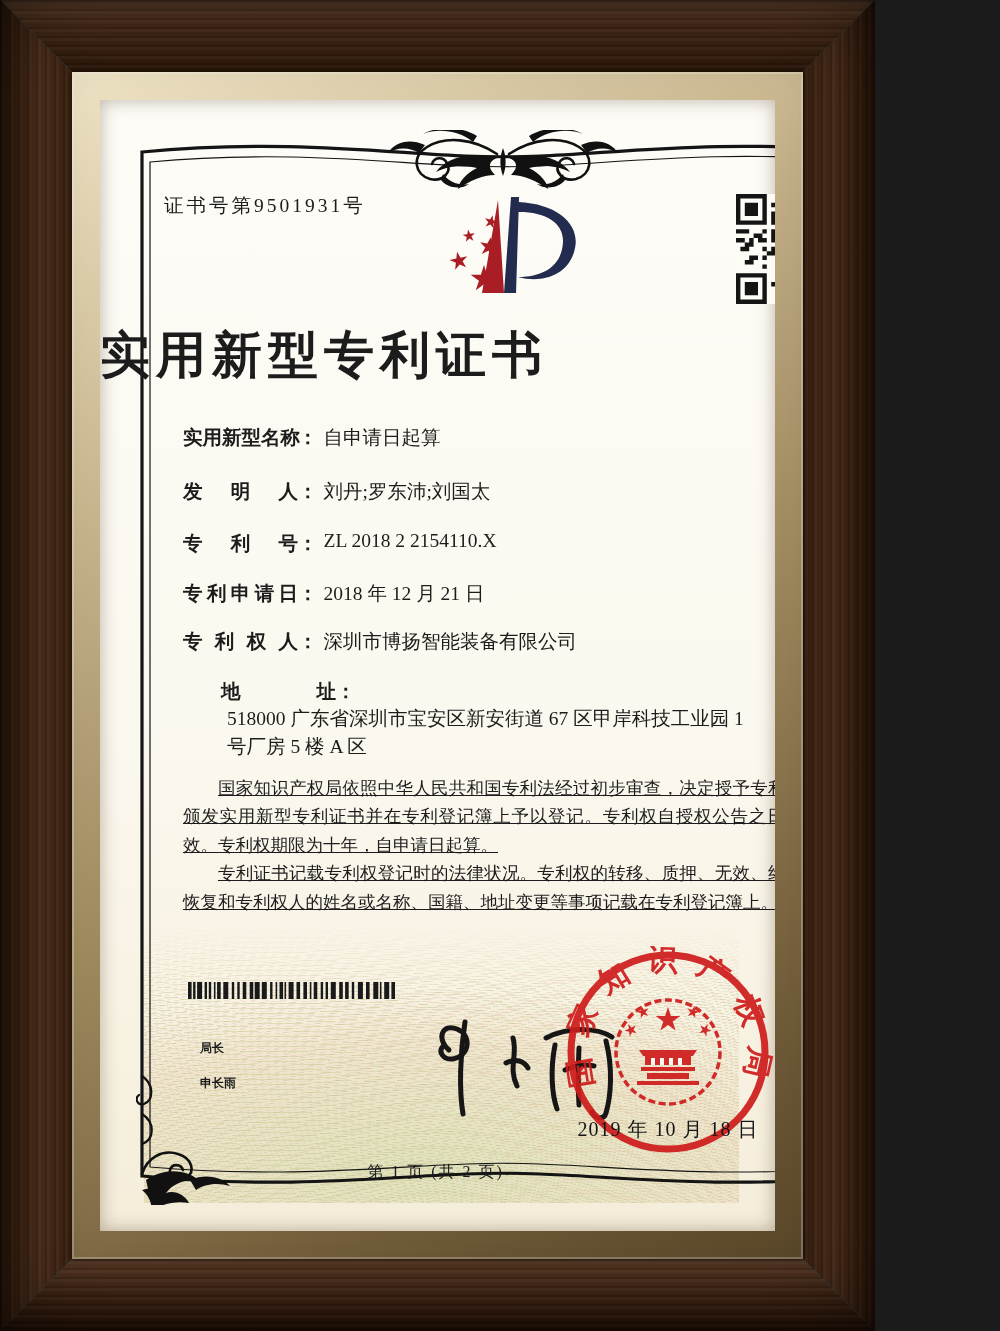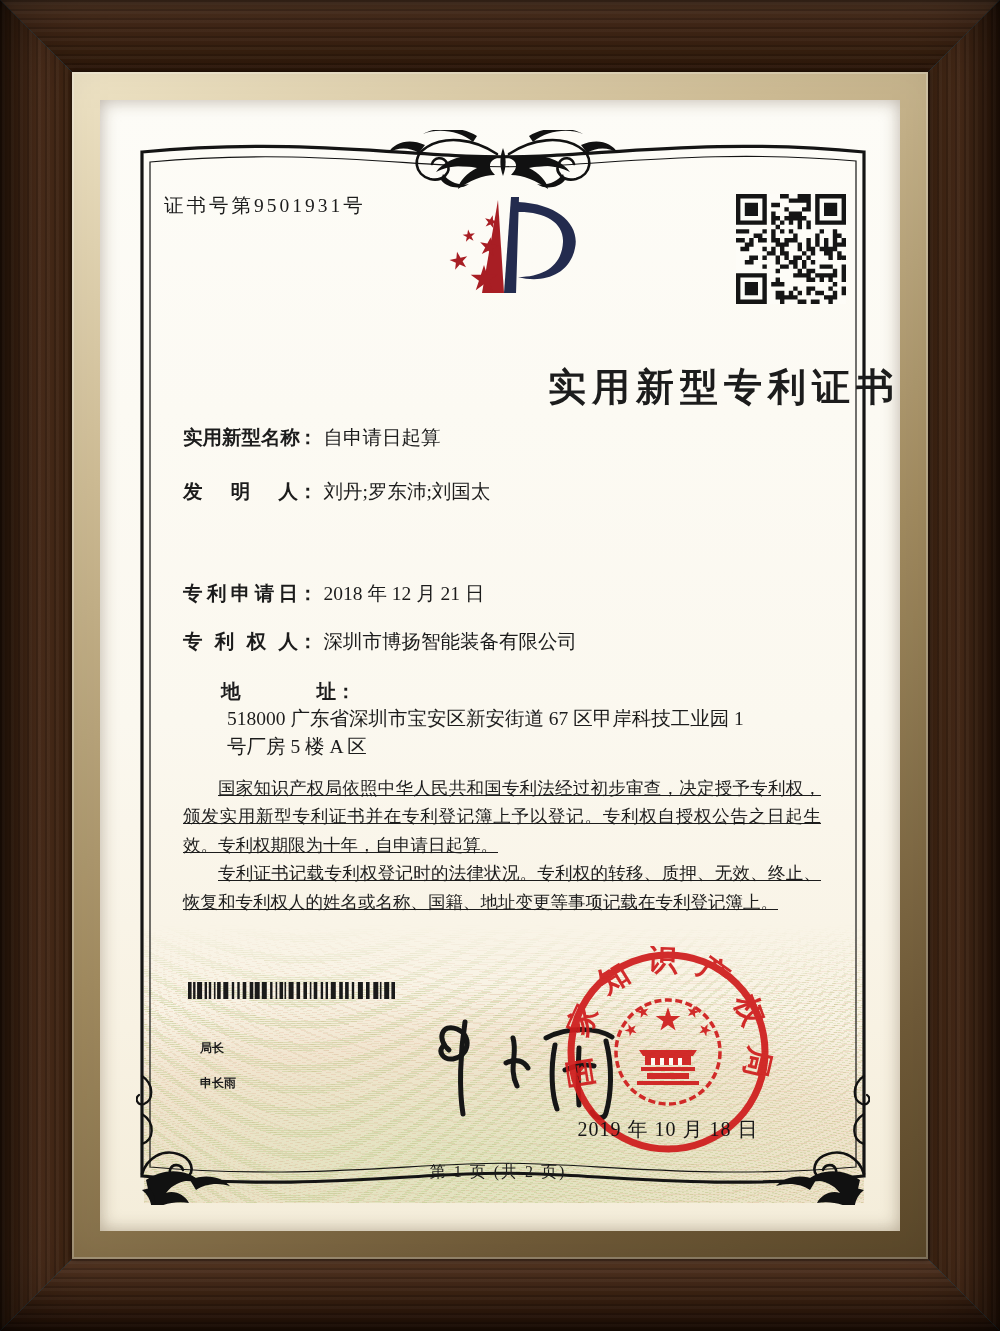--- a/index.html
+++ b/index.html
@@ -1,16 +1,16 @@
 <!DOCTYPE html>
 <html><head>
 <meta charset="utf-8">
 <style>
   html,body{margin:0;padding:0;background:#1b1b1b;}
-  .photo{position:relative;width:1000px;height:1331px;overflow:hidden;
+  .photo{position:relative;width:875px;height:1331px;overflow:hidden;
          font-family:"Liberation Serif","DejaVu Serif",serif;background:#0369a1;}
   
   .wood{position:absolute;}
   .wood-top{left:0;top:0;right:0;height:72px;
     background:linear-gradient(180deg,#63422c 0%,#4a2c1a 35%,#38200f 70%,#2b1609 100%);
     clip-path:polygon(0 0,100% 0,calc(100% - 72px) 100%,72px 100%);}
   .wood-bottom{left:0;bottom:0;right:0;height:72px;
     background:linear-gradient(0deg,#241106 0%,#3c2212 45%,#553724 100%);
     clip-path:polygon(72px 0,calc(100% - 72px) 0,100% 100%,0 100%);}
   .wood-left{left:0;top:0;bottom:0;width:72px;
@@ -37,22 +37,22 @@
     background:
       repeating-radial-gradient(140% 95% at 22% 135%, rgba(168,192,112,.30) 0 1.5px, rgba(0,0,0,0) 1.5px 8px),
       repeating-radial-gradient(150% 100% at 76% 142%, rgba(224,172,142,.26) 0 1.5px, rgba(0,0,0,0) 1.5px 9px),
       repeating-radial-gradient(130% 85% at 50% -45%, rgba(190,182,130,.18) 0 1px, rgba(0,0,0,0) 1px 7px),
       radial-gradient(95% 75% at 45% 88%, rgba(203,214,158,.50), rgba(224,198,160,.28) 60%, rgba(0,0,0,0) 88%);
     -webkit-mask-image:linear-gradient(to top,#000 72%,transparent 100%);
             mask-image:linear-gradient(to top,#000 72%,transparent 100%);}
   .cert-border{position:absolute;left:36px;right:30px;top:30px;bottom:26px;}
   
   .cert-no{position:absolute;left:64px;top:92px;font-size:19.5px;letter-spacing:3px;}
-  .cert-title{position:absolute;left:0;right:0;top:222px;text-align:right;
-    font-size:38px;font-weight:bold;letter-spacing:6px;margin-top:40px;}
+  .cert-title{position:absolute;left:0;right:0;top:222px;text-align:left;
+    font-size:50px;font-weight:bold;letter-spacing:6px;}
   .row{position:absolute;left:83px;width:660px;font-size:19.5px;white-space:nowrap;}
   .flabel{display:inline-block;width:115px;text-align:justify;text-align-last:justify;
     font-family:Liberation Serif, serif;font-weight:600;vertical-align:top;}
   .colon{font-family:"Liberation Sans","DejaVu Sans",sans-serif;font-weight:600;vertical-align:top;}
   .fvalue{padding-left:6px;vertical-align:top;}
   .row-address{white-space:normal;margin-left:38px;}
   .row-address .fvalue{display:inline-block;width:522px;line-height:1.45;}
   .pair2{position:absolute;left:317px;top:0;}
   .pair2 .flabel{width:101px;}
   .body-text{position:absolute;left:83px;top:674px;width:638px;font-size:17.5px;
@@ -145,20 +145,23 @@
       <path id="qr-modules" transform="translate(0,0)" fill="#151515" d="M0.0,0.0h4.4v4.4h-4.4zM4.4,0.0h4.4v4.4h-4.4zM8.8,0.0h4.4v4.4h-4.4zM13.2,0.0h4.4v4.4h-4.4zM17.6,0.0h4.4v4.4h-4.4zM22.0,0.0h4.4v4.4h-4.4zM26.4,0.0h4.4v4.4h-4.4zM44.0,0.0h4.4v4.4h-4.4zM48.4,0.0h4.4v4.4h-4.4zM61.6,0.0h4.4v4.4h-4.4zM66.0,0.0h4.4v4.4h-4.4zM70.4,0.0h4.4v4.4h-4.4zM79.2,0.0h4.4v4.4h-4.4zM83.6,0.0h4.4v4.4h-4.4zM88.0,0.0h4.4v4.4h-4.4zM92.4,0.0h4.4v4.4h-4.4zM96.8,0.0h4.4v4.4h-4.4zM101.2,0.0h4.4v4.4h-4.4zM105.6,0.0h4.4v4.4h-4.4zM0.0,4.4h4.4v4.4h-4.4zM26.4,4.4h4.4v4.4h-4.4zM52.8,4.4h4.4v4.4h-4.4zM57.2,4.4h4.4v4.4h-4.4zM61.6,4.4h4.4v4.4h-4.4zM66.0,4.4h4.4v4.4h-4.4zM70.4,4.4h4.4v4.4h-4.4zM79.2,4.4h4.4v4.4h-4.4zM105.6,4.4h4.4v4.4h-4.4zM0.0,8.8h4.4v4.4h-4.4zM8.8,8.8h4.4v4.4h-4.4zM13.2,8.8h4.4v4.4h-4.4zM17.6,8.8h4.4v4.4h-4.4zM26.4,8.8h4.4v4.4h-4.4zM35.2,8.8h4.4v4.4h-4.4zM39.6,8.8h4.4v4.4h-4.4zM70.4,8.8h4.4v4.4h-4.4zM79.2,8.8h4.4v4.4h-4.4zM88.0,8.8h4.4v4.4h-4.4zM92.4,8.8h4.4v4.4h-4.4zM96.8,8.8h4.4v4.4h-4.4zM105.6,8.8h4.4v4.4h-4.4zM0.0,13.2h4.4v4.4h-4.4zM8.8,13.2h4.4v4.4h-4.4zM13.2,13.2h4.4v4.4h-4.4zM17.6,13.2h4.4v4.4h-4.4zM26.4,13.2h4.4v4.4h-4.4zM48.4,13.2h4.4v4.4h-4.4zM66.0,13.2h4.4v4.4h-4.4zM70.4,13.2h4.4v4.4h-4.4zM79.2,13.2h4.4v4.4h-4.4zM88.0,13.2h4.4v4.4h-4.4zM92.4,13.2h4.4v4.4h-4.4zM96.8,13.2h4.4v4.4h-4.4zM105.6,13.2h4.4v4.4h-4.4zM0.0,17.6h4.4v4.4h-4.4zM8.8,17.6h4.4v4.4h-4.4zM13.2,17.6h4.4v4.4h-4.4zM17.6,17.6h4.4v4.4h-4.4zM26.4,17.6h4.4v4.4h-4.4zM35.2,17.6h4.4v4.4h-4.4zM52.8,17.6h4.4v4.4h-4.4zM57.2,17.6h4.4v4.4h-4.4zM61.6,17.6h4.4v4.4h-4.4zM79.2,17.6h4.4v4.4h-4.4zM88.0,17.6h4.4v4.4h-4.4zM92.4,17.6h4.4v4.4h-4.4zM96.8,17.6h4.4v4.4h-4.4zM105.6,17.6h4.4v4.4h-4.4zM0.0,22.0h4.4v4.4h-4.4zM26.4,22.0h4.4v4.4h-4.4zM35.2,22.0h4.4v4.4h-4.4zM39.6,22.0h4.4v4.4h-4.4zM48.4,22.0h4.4v4.4h-4.4zM52.8,22.0h4.4v4.4h-4.4zM57.2,22.0h4.4v4.4h-4.4zM61.6,22.0h4.4v4.4h-4.4zM66.0,22.0h4.4v4.4h-4.4zM79.2,22.0h4.4v4.4h-4.4zM105.6,22.0h4.4v4.4h-4.4zM0.0,26.4h4.4v4.4h-4.4zM4.4,26.4h4.4v4.4h-4.4zM8.8,26.4h4.4v4.4h-4.4zM13.2,26.4h4.4v4.4h-4.4zM17.6,26.4h4.4v4.4h-4.4zM22.0,26.4h4.4v4.4h-4.4zM26.4,26.4h4.4v4.4h-4.4zM35.2,26.4h4.4v4.4h-4.4zM44.0,26.4h4.4v4.4h-4.4zM52.8,26.4h4.4v4.4h-4.4zM61.6,26.4h4.4v4.4h-4.4zM70.4,26.4h4.4v4.4h-4.4zM79.2,26.4h4.4v4.4h-4.4zM83.6,26.4h4.4v4.4h-4.4zM88.0,26.4h4.4v4.4h-4.4zM92.4,26.4h4.4v4.4h-4.4zM96.8,26.4h4.4v4.4h-4.4zM101.2,26.4h4.4v4.4h-4.4zM105.6,26.4h4.4v4.4h-4.4zM39.6,30.8h4.4v4.4h-4.4zM61.6,30.8h4.4v4.4h-4.4zM70.4,30.8h4.4v4.4h-4.4zM0.0,35.2h4.4v4.4h-4.4zM4.4,35.2h4.4v4.4h-4.4zM8.8,35.2h4.4v4.4h-4.4zM26.4,35.2h4.4v4.4h-4.4zM35.2,35.2h4.4v4.4h-4.4zM44.0,35.2h4.4v4.4h-4.4zM52.8,35.2h4.4v4.4h-4.4zM83.6,35.2h4.4v4.4h-4.4zM96.8,35.2h4.4v4.4h-4.4zM17.6,39.6h4.4v4.4h-4.4zM22.0,39.6h4.4v4.4h-4.4zM35.2,39.6h4.4v4.4h-4.4zM57.2,39.6h4.4v4.4h-4.4zM79.2,39.6h4.4v4.4h-4.4zM96.8,39.6h4.4v4.4h-4.4zM101.2,39.6h4.4v4.4h-4.4zM0.0,44.0h4.4v4.4h-4.4zM4.4,44.0h4.4v4.4h-4.4zM13.2,44.0h4.4v4.4h-4.4zM22.0,44.0h4.4v4.4h-4.4zM26.4,44.0h4.4v4.4h-4.4zM35.2,44.0h4.4v4.4h-4.4zM39.6,44.0h4.4v4.4h-4.4zM48.4,44.0h4.4v4.4h-4.4zM52.8,44.0h4.4v4.4h-4.4zM57.2,44.0h4.4v4.4h-4.4zM70.4,44.0h4.4v4.4h-4.4zM79.2,44.0h4.4v4.4h-4.4zM88.0,44.0h4.4v4.4h-4.4zM96.8,44.0h4.4v4.4h-4.4zM105.6,44.0h4.4v4.4h-4.4zM8.8,48.4h4.4v4.4h-4.4zM13.2,48.4h4.4v4.4h-4.4zM39.6,48.4h4.4v4.4h-4.4zM44.0,48.4h4.4v4.4h-4.4zM48.4,48.4h4.4v4.4h-4.4zM61.6,48.4h4.4v4.4h-4.4zM70.4,48.4h4.4v4.4h-4.4zM79.2,48.4h4.4v4.4h-4.4zM88.0,48.4h4.4v4.4h-4.4zM96.8,48.4h4.4v4.4h-4.4zM101.2,48.4h4.4v4.4h-4.4zM105.6,48.4h4.4v4.4h-4.4zM4.4,52.8h4.4v4.4h-4.4zM8.8,52.8h4.4v4.4h-4.4zM26.4,52.8h4.4v4.4h-4.4zM35.2,52.8h4.4v4.4h-4.4zM44.0,52.8h4.4v4.4h-4.4zM61.6,52.8h4.4v4.4h-4.4zM70.4,52.8h4.4v4.4h-4.4zM74.8,52.8h4.4v4.4h-4.4zM83.6,52.8h4.4v4.4h-4.4zM88.0,52.8h4.4v4.4h-4.4zM92.4,52.8h4.4v4.4h-4.4zM96.8,52.8h4.4v4.4h-4.4zM30.8,57.2h4.4v4.4h-4.4zM35.2,57.2h4.4v4.4h-4.4zM44.0,57.2h4.4v4.4h-4.4zM48.4,57.2h4.4v4.4h-4.4zM66.0,57.2h4.4v4.4h-4.4zM74.8,57.2h4.4v4.4h-4.4zM88.0,57.2h4.4v4.4h-4.4zM92.4,57.2h4.4v4.4h-4.4zM101.2,57.2h4.4v4.4h-4.4zM13.2,61.6h4.4v4.4h-4.4zM17.6,61.6h4.4v4.4h-4.4zM26.4,61.6h4.4v4.4h-4.4zM39.6,61.6h4.4v4.4h-4.4zM48.4,61.6h4.4v4.4h-4.4zM57.2,61.6h4.4v4.4h-4.4zM61.6,61.6h4.4v4.4h-4.4zM70.4,61.6h4.4v4.4h-4.4zM92.4,61.6h4.4v4.4h-4.4zM101.2,61.6h4.4v4.4h-4.4zM105.6,61.6h4.4v4.4h-4.4zM8.8,66.0h4.4v4.4h-4.4zM13.2,66.0h4.4v4.4h-4.4zM39.6,66.0h4.4v4.4h-4.4zM52.8,66.0h4.4v4.4h-4.4zM57.2,66.0h4.4v4.4h-4.4zM66.0,66.0h4.4v4.4h-4.4zM74.8,66.0h4.4v4.4h-4.4zM26.4,70.4h4.4v4.4h-4.4zM44.0,70.4h4.4v4.4h-4.4zM48.4,70.4h4.4v4.4h-4.4zM57.2,70.4h4.4v4.4h-4.4zM66.0,70.4h4.4v4.4h-4.4zM83.6,70.4h4.4v4.4h-4.4zM88.0,70.4h4.4v4.4h-4.4zM92.4,70.4h4.4v4.4h-4.4zM105.6,70.4h4.4v4.4h-4.4zM39.6,74.8h4.4v4.4h-4.4zM61.6,74.8h4.4v4.4h-4.4zM70.4,74.8h4.4v4.4h-4.4zM74.8,74.8h4.4v4.4h-4.4zM96.8,74.8h4.4v4.4h-4.4zM105.6,74.8h4.4v4.4h-4.4zM0.0,79.2h4.4v4.4h-4.4zM4.4,79.2h4.4v4.4h-4.4zM8.8,79.2h4.4v4.4h-4.4zM13.2,79.2h4.4v4.4h-4.4zM17.6,79.2h4.4v4.4h-4.4zM22.0,79.2h4.4v4.4h-4.4zM26.4,79.2h4.4v4.4h-4.4zM57.2,79.2h4.4v4.4h-4.4zM61.6,79.2h4.4v4.4h-4.4zM66.0,79.2h4.4v4.4h-4.4zM70.4,79.2h4.4v4.4h-4.4zM79.2,79.2h4.4v4.4h-4.4zM83.6,79.2h4.4v4.4h-4.4zM88.0,79.2h4.4v4.4h-4.4zM92.4,79.2h4.4v4.4h-4.4zM96.8,79.2h4.4v4.4h-4.4zM105.6,79.2h4.4v4.4h-4.4zM0.0,83.6h4.4v4.4h-4.4zM26.4,83.6h4.4v4.4h-4.4zM39.6,83.6h4.4v4.4h-4.4zM70.4,83.6h4.4v4.4h-4.4zM74.8,83.6h4.4v4.4h-4.4zM83.6,83.6h4.4v4.4h-4.4zM92.4,83.6h4.4v4.4h-4.4zM105.6,83.6h4.4v4.4h-4.4zM0.0,88.0h4.4v4.4h-4.4zM8.8,88.0h4.4v4.4h-4.4zM13.2,88.0h4.4v4.4h-4.4zM17.6,88.0h4.4v4.4h-4.4zM26.4,88.0h4.4v4.4h-4.4zM35.2,88.0h4.4v4.4h-4.4zM39.6,88.0h4.4v4.4h-4.4zM44.0,88.0h4.4v4.4h-4.4zM96.8,88.0h4.4v4.4h-4.4zM0.0,92.4h4.4v4.4h-4.4zM8.8,92.4h4.4v4.4h-4.4zM13.2,92.4h4.4v4.4h-4.4zM17.6,92.4h4.4v4.4h-4.4zM26.4,92.4h4.4v4.4h-4.4zM57.2,92.4h4.4v4.4h-4.4zM70.4,92.4h4.4v4.4h-4.4zM74.8,92.4h4.4v4.4h-4.4zM92.4,92.4h4.4v4.4h-4.4zM105.6,92.4h4.4v4.4h-4.4zM0.0,96.8h4.4v4.4h-4.4zM8.8,96.8h4.4v4.4h-4.4zM13.2,96.8h4.4v4.4h-4.4zM17.6,96.8h4.4v4.4h-4.4zM26.4,96.8h4.4v4.4h-4.4zM39.6,96.8h4.4v4.4h-4.4zM44.0,96.8h4.4v4.4h-4.4zM52.8,96.8h4.4v4.4h-4.4zM61.6,96.8h4.4v4.4h-4.4zM70.4,96.8h4.4v4.4h-4.4zM79.2,96.8h4.4v4.4h-4.4zM83.6,96.8h4.4v4.4h-4.4zM96.8,96.8h4.4v4.4h-4.4zM105.6,96.8h4.4v4.4h-4.4zM0.0,101.2h4.4v4.4h-4.4zM26.4,101.2h4.4v4.4h-4.4zM39.6,101.2h4.4v4.4h-4.4zM44.0,101.2h4.4v4.4h-4.4zM48.4,101.2h4.4v4.4h-4.4zM52.8,101.2h4.4v4.4h-4.4zM57.2,101.2h4.4v4.4h-4.4zM88.0,101.2h4.4v4.4h-4.4zM92.4,101.2h4.4v4.4h-4.4zM96.8,101.2h4.4v4.4h-4.4zM0.0,105.6h4.4v4.4h-4.4zM4.4,105.6h4.4v4.4h-4.4zM8.8,105.6h4.4v4.4h-4.4zM13.2,105.6h4.4v4.4h-4.4zM17.6,105.6h4.4v4.4h-4.4zM22.0,105.6h4.4v4.4h-4.4zM26.4,105.6h4.4v4.4h-4.4zM44.0,105.6h4.4v4.4h-4.4zM61.6,105.6h4.4v4.4h-4.4zM66.0,105.6h4.4v4.4h-4.4zM74.8,105.6h4.4v4.4h-4.4zM79.2,105.6h4.4v4.4h-4.4zM92.4,105.6h4.4v4.4h-4.4z"></path>
     </svg>
 
     <div class="cert-title">实用新型专利证书</div>
 
     <div class="row" style="top:324px">
       <span class="flabel">实用新型名称</span><span class="colon">：</span><span class="fvalue">自申请日起算</span>
     </div>
     <div class="row" style="top:378px">
       <span class="flabel">发明人</span><span class="colon">：</span><span class="fvalue">刘丹;罗东沛;刘国太</span>
+    </div>
+    <div class="row" style="top:430px">
+      <span class="flabel">专利号</span><span class="colon">：</span><span class="fvalue">ZL 2018 2 2154110.X</span>
     </div>
     <div class="row" style="top:480px">
       <span class="flabel">专利申请日</span><span class="colon">：</span><span class="fvalue">2018 年 12 月 21 日</span>
     </div>
     <div class="row" style="top:528px">
       <span class="flabel">专利权人</span><span class="colon">：</span><span class="fvalue">深圳市博扬智能装备有限公司</span>
     </div>
     <div class="row row-address" style="top:578px">
       <span class="flabel">地址</span><span class="colon">：</span><span class="fvalue">518000 广东省深圳市宝安区新安街道 67 区甲岸科技工业园 1 号厂房 5 楼 A 区</span>
     </div>

